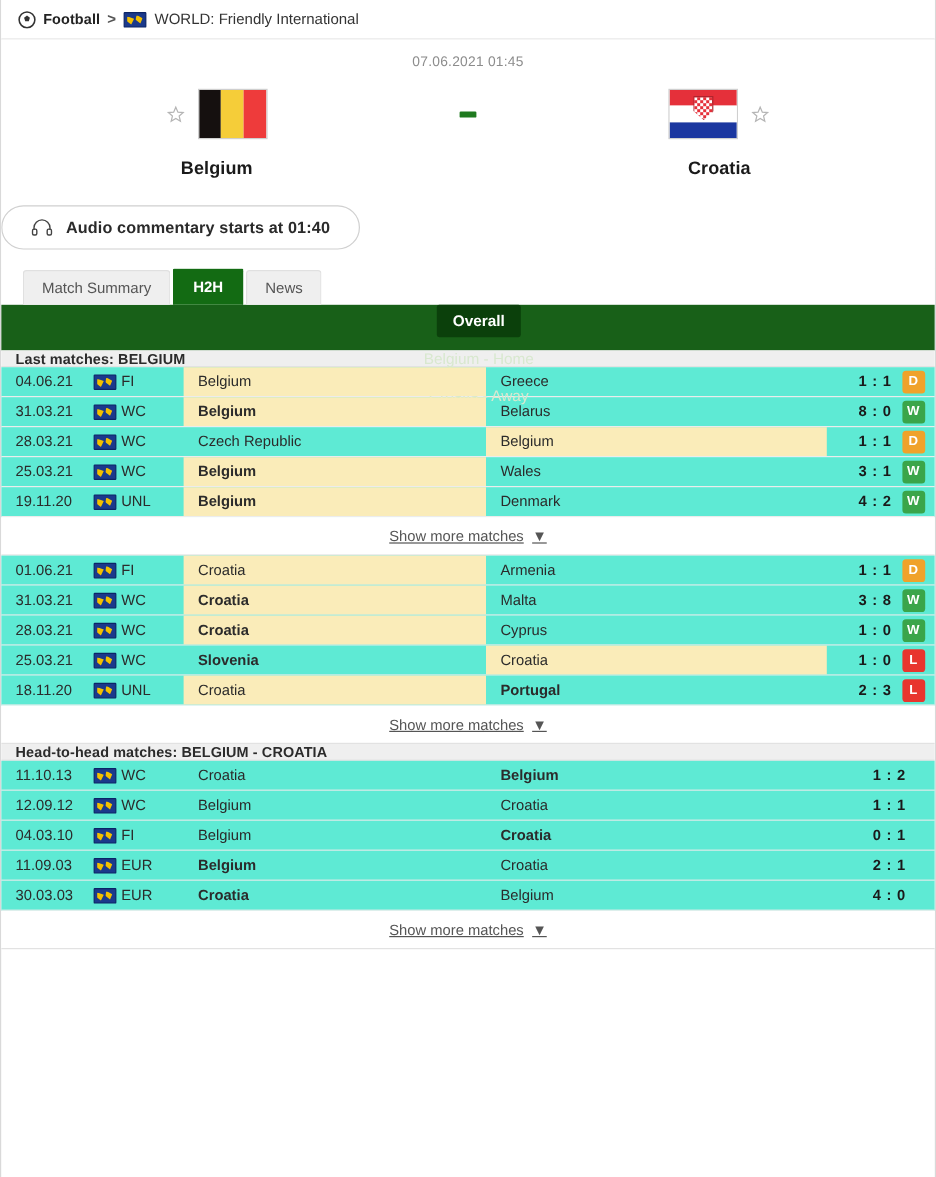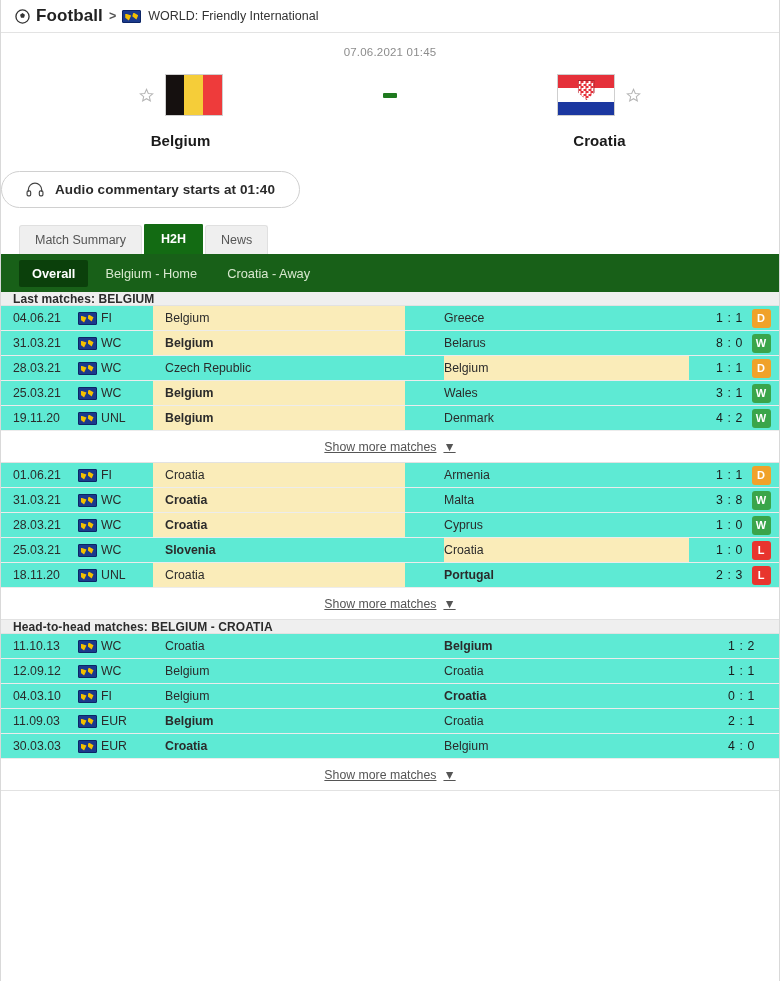--- a/index.html
+++ b/index.html
@@ -22,21 +22,21 @@
   .breadcrumb {
     height: 33px;
     display: flex; align-items: center;
     padding: 0 14px;
     background: #fff;
     border-bottom: 1px solid #e3e3e3;
     font-size: 12.5px;
     color: #333;
   }
   .ball-icon { width: 15px; height: 15px; margin-right: 6px; flex: none; }
-  .bc-link { font-weight: bold; color: #222; font-size: 17px; letter-spacing: .1px; }
+  .bc-link { font-weight: bold; color: #222; font-size: 12px; letter-spacing: .1px; }
   .bc-sep { margin: 0 6px; color: #555; font-weight: bold; }
   .bc-flag {
     width: 19px; height: 13px; flex: none; margin-right: 7px;
     background: #1b3a8c; border: 1px solid #0c2566;
     position: relative; overflow: hidden; border-radius: 1px;
   }
   .bc-flag::before, .bc-flag::after {
     content: ""; position: absolute; background: #f3c000;
   }
   .bc-flag::before { width: 6px; height: 7px; left: 2px; top: 3px;
@@ -138,20 +138,21 @@
     font-weight: bold;
     border-color: #136b13;
     padding: 8px 16px 7px;
   }
   .subtabs {
     background: #186018;
     height: 38px;
     display: flex; align-items: center;
     padding-left: 18px;
     gap: 4px;
+    flex-direction: column;
   }
   .subtab {
     font-size: 12.8px;
     color: #d8e8cf;
     padding: 6px 13px;
     border-radius: 2px;
     cursor: pointer;
   }
   .subtab.active {
     background: #0b400b;
@@ -188,27 +189,27 @@
   .mini-flag::before, .mini-flag::after { content: ""; position: absolute; background: #f3c000; }
   .mini-flag::before { width: 6px; height: 7px; left: 2px; top: 3px;
     clip-path: polygon(0 0,100% 30%,60% 100%,0 60%); }
   .mini-flag::after { width: 6px; height: 7px; left: 9px; top: 2px;
     clip-path: polygon(20% 0,100% 40%,70% 100%,0 55%); }
   .c-comp { width: 52px; display: flex; align-items: center; color: #2b2b2b; }
   .c-home {
     width: 252px; display: flex; align-items: center; padding-left: 12px;
   }
   .c-away {
-    flex: 1; display: flex; align-items: center; padding-left: 0; margin-left: 39px;
+    flex: 1; display: flex; align-items: center; padding-left: 12px;
   }
   .hl { background: #faecb9; }
   .win { font-weight: bold; }
   .c-score {
     width: 54px; display: flex; align-items: center; justify-content: flex-end;
-    font-weight: normal; font-size: 12.3px; color: #1a1a1a;
+    font-weight: bold; font-size: 12.3px; color: #1a1a1a;
     letter-spacing: .6px;
   }
   .c-badge { width: 36px; display: flex; align-items: center; justify-content: center; }
   .badge {
     width: 19px; height: 19px;
     border-radius: 3px;
     display: flex; align-items: center; justify-content: center;
     color: #fff; font-size: 11px; font-weight: bold;
   }
   .badge.W { background: #3aa54a; }

